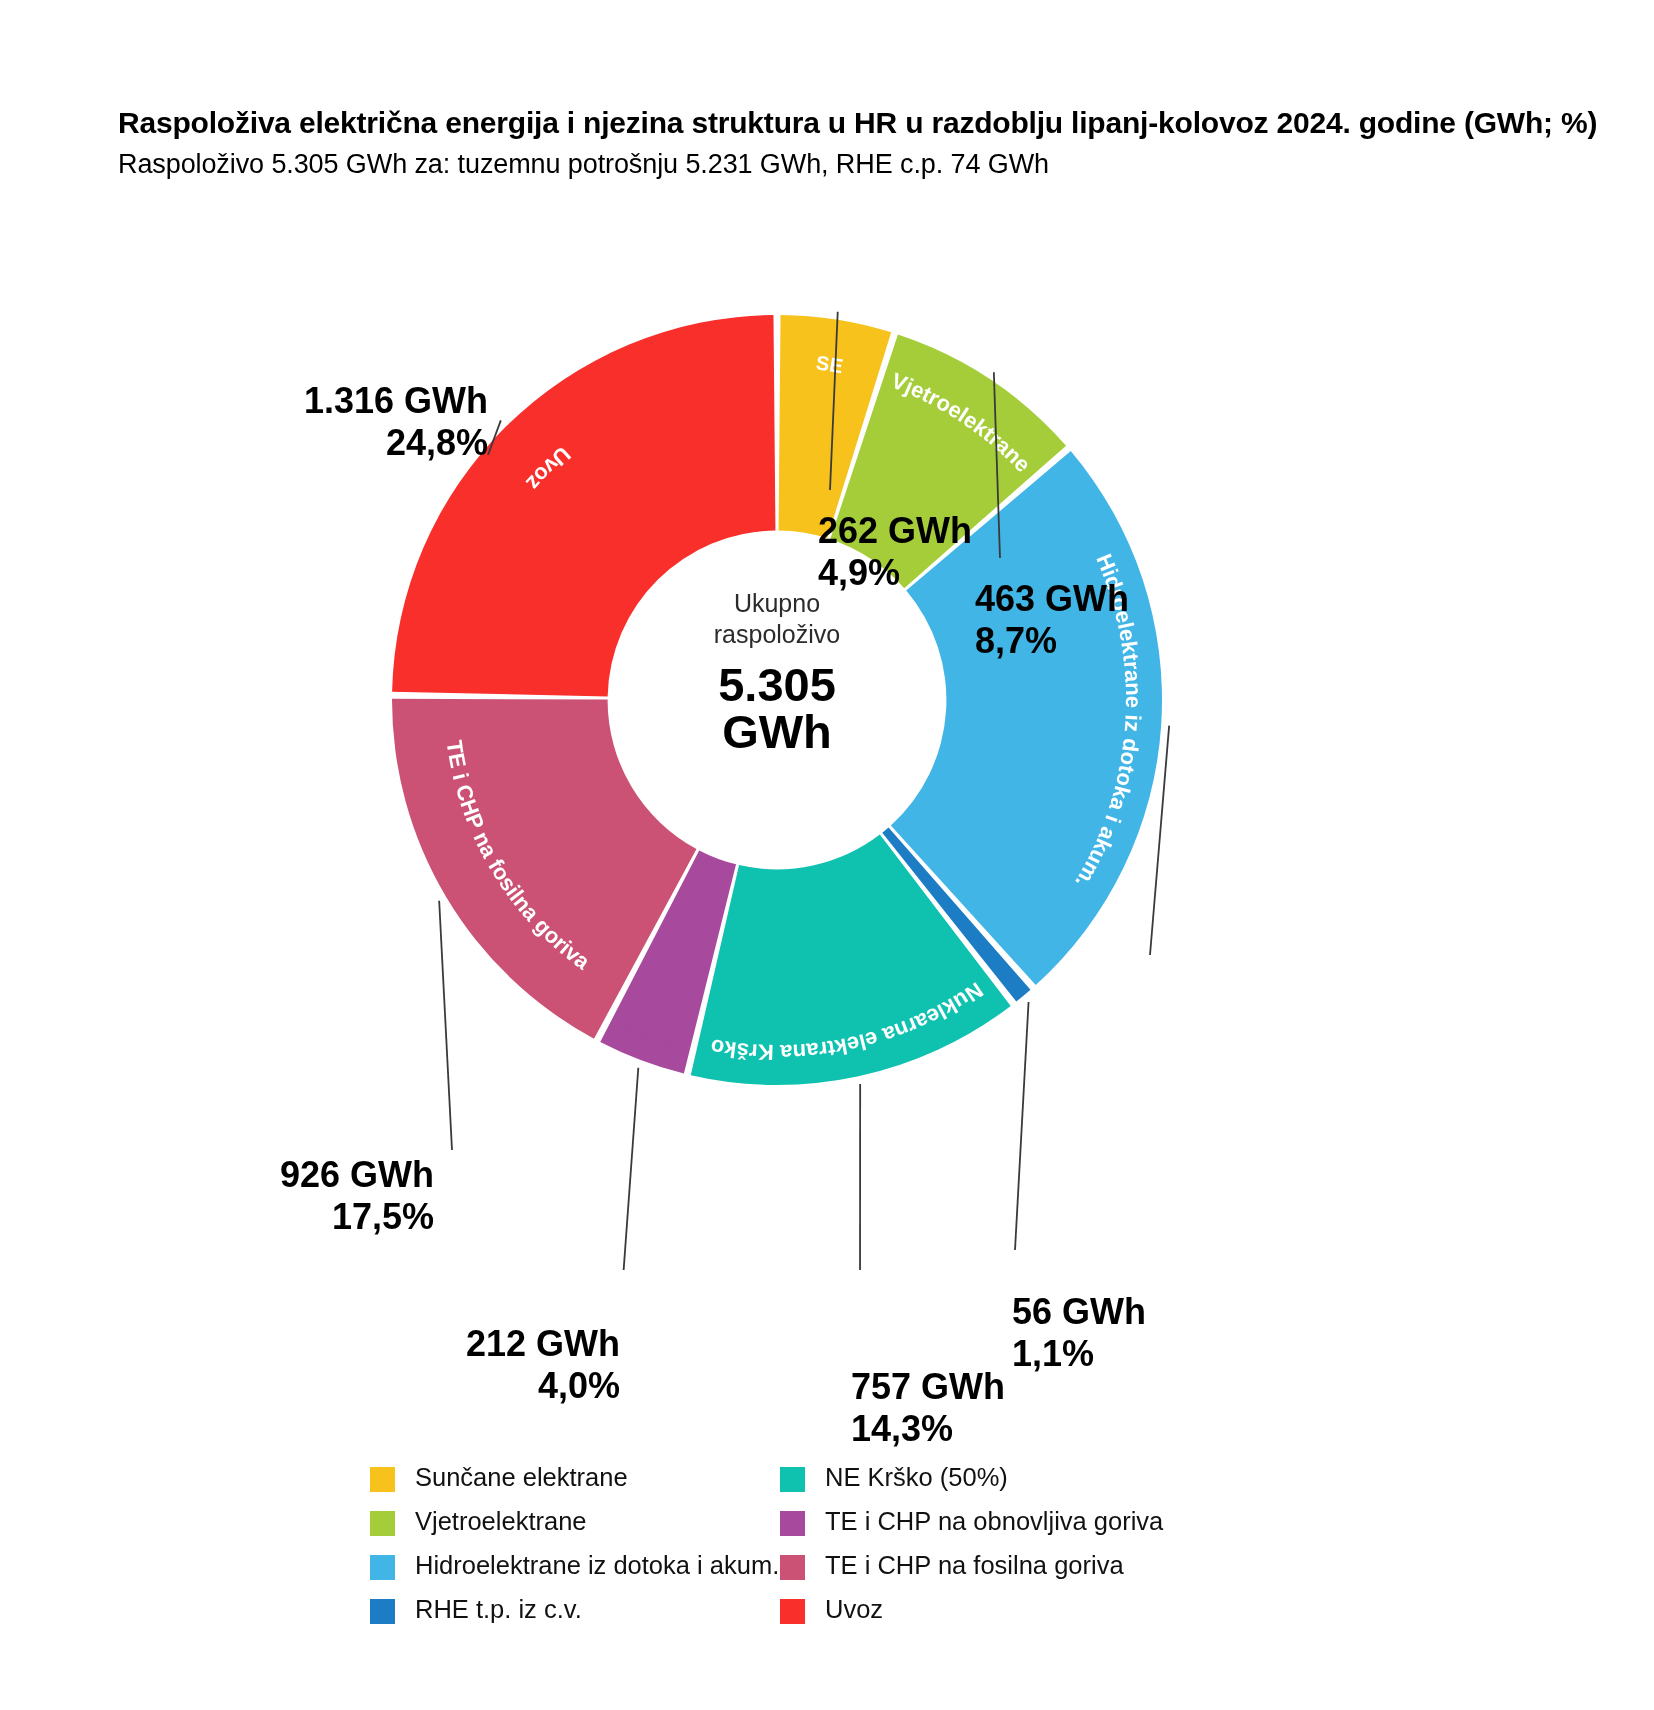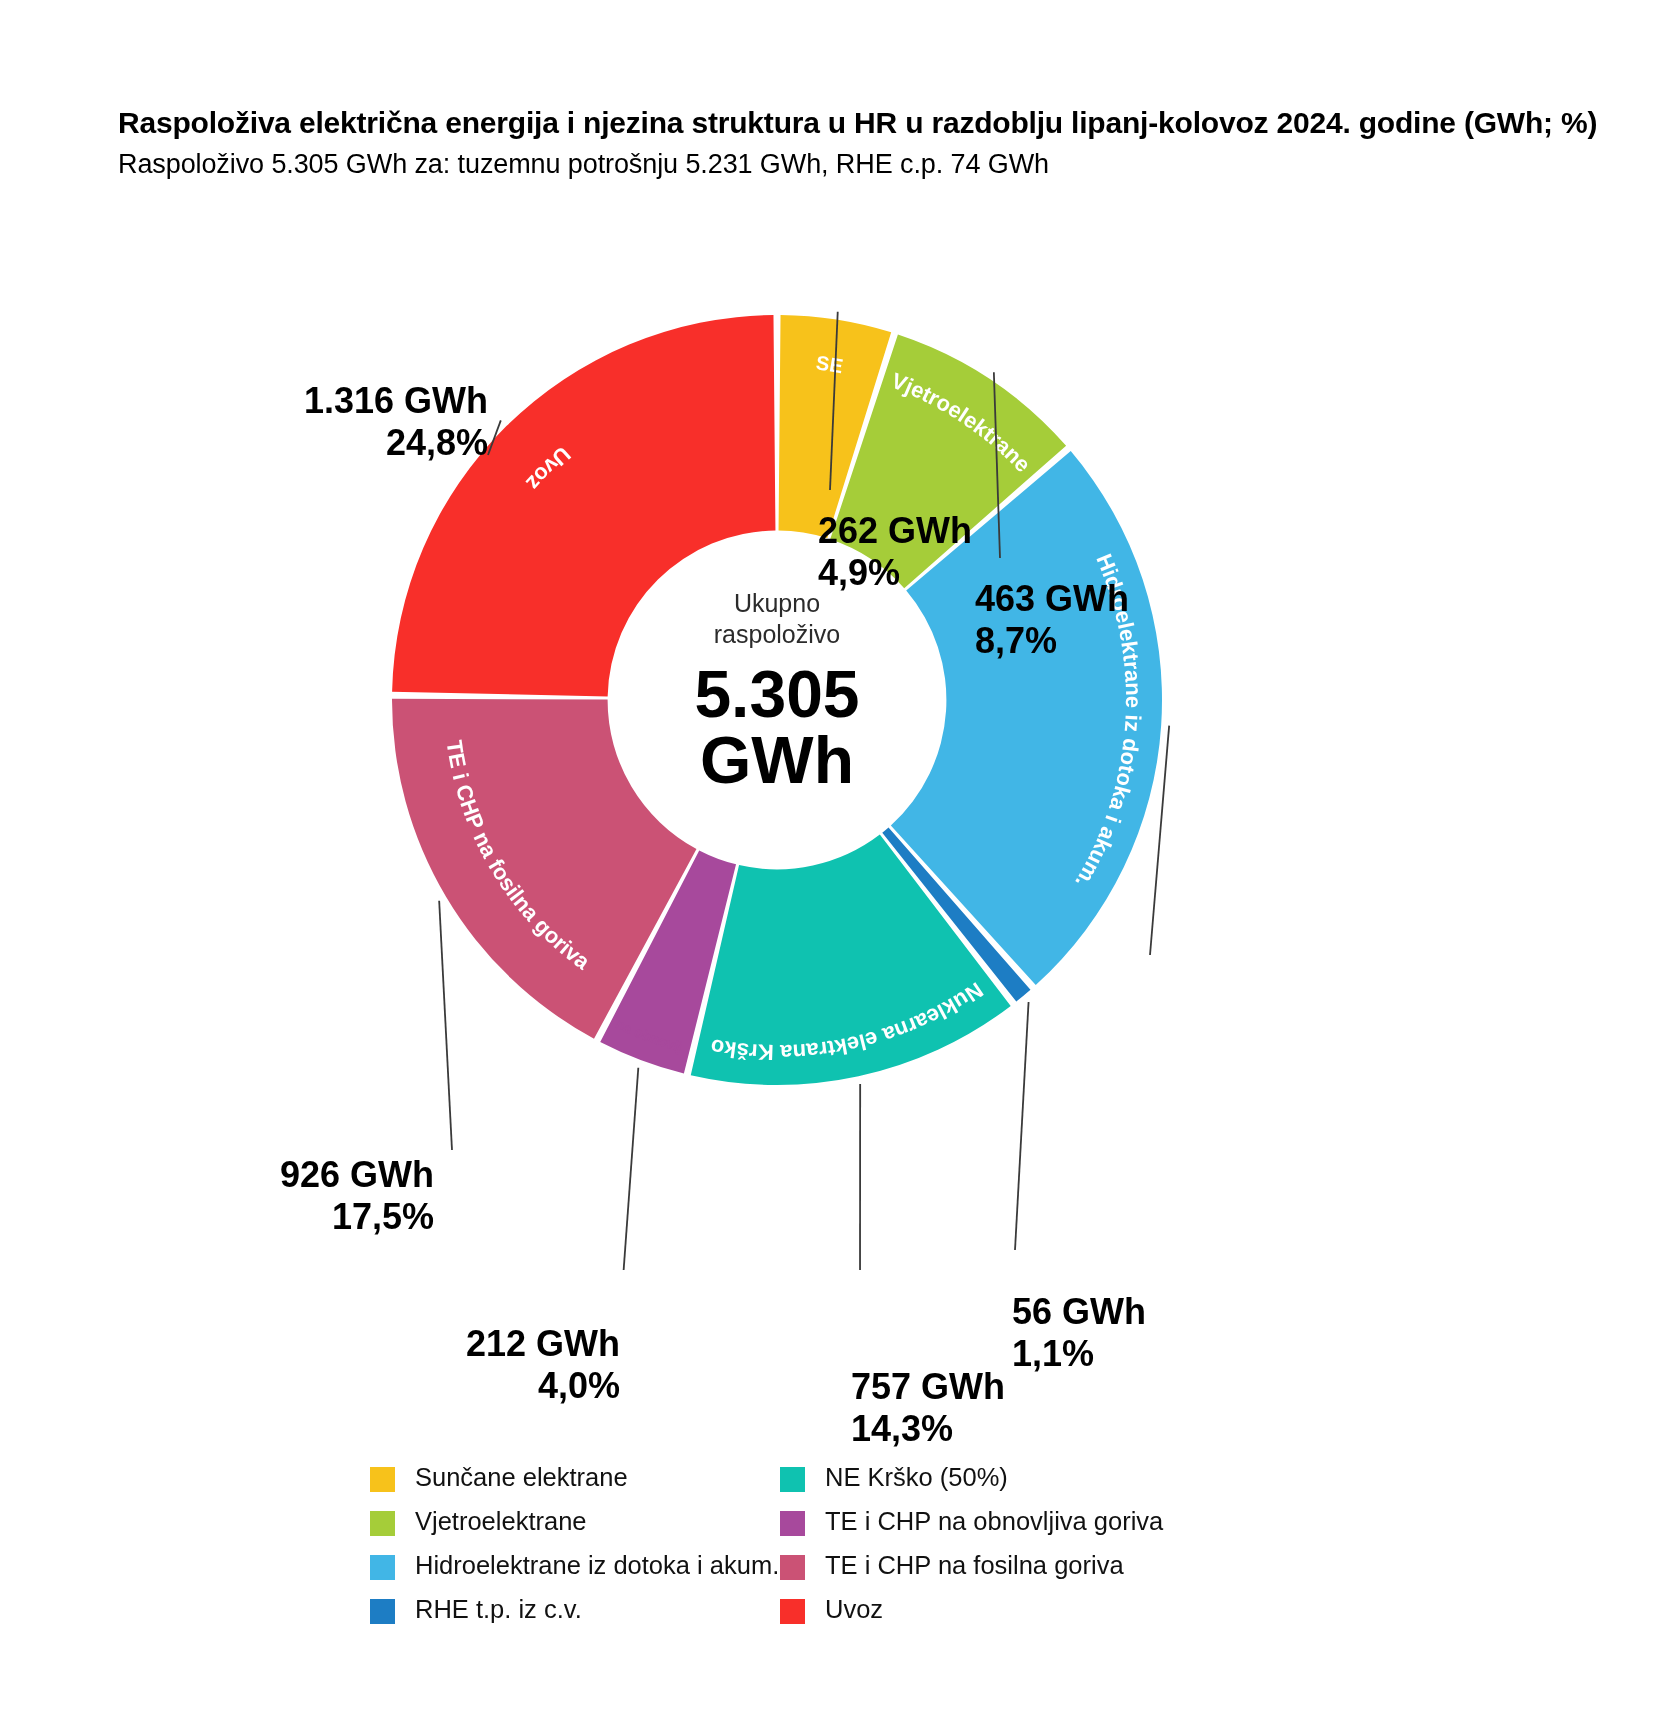--- a/index.html
+++ b/index.html
@@ -59,21 +59,21 @@
   .center-cap {
     position: absolute;
     text-align: center;
     width: 300px;
     font-size: 25px;
     font-weight: normal;
     line-height: 1.25;
     color: #2b2b2b;
   }
   .center-big {
-    font-size: 66px;
+    font-size: 47px;
     font-weight: bold;
     line-height: 1.0;
     color: #000;
     margin-top: 10px;
   }
   #legend {
     position: absolute;
     left: 370px;
     top: 1448px;
     width: 900px;

